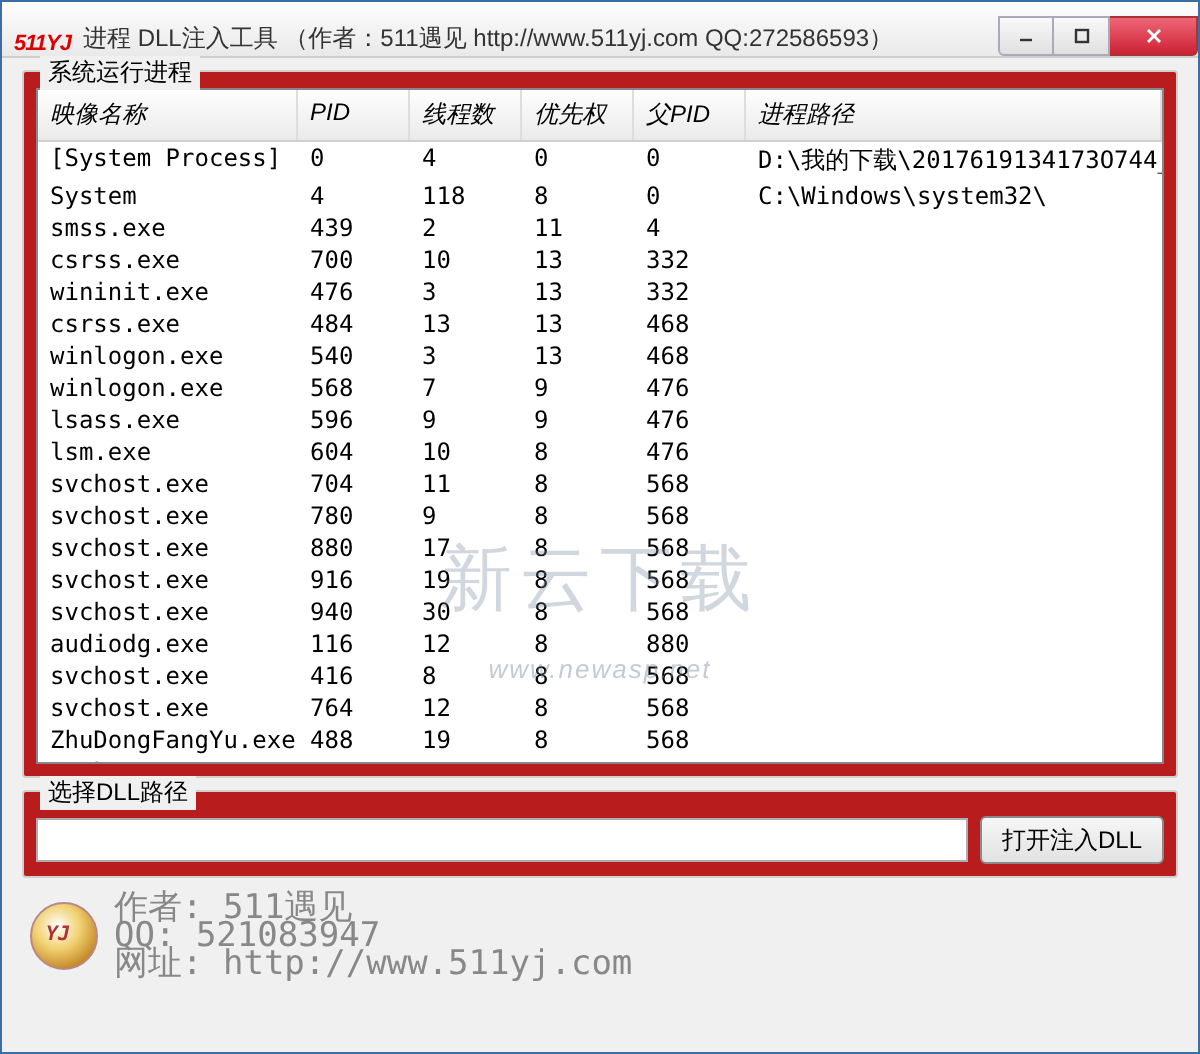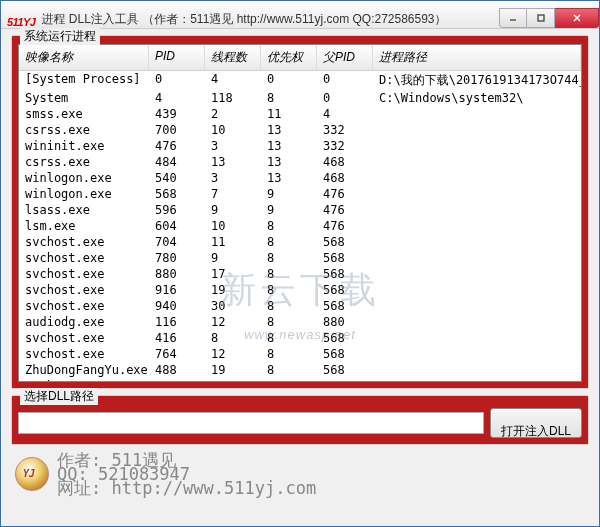--- a/index.html
+++ b/index.html
@@ -28,21 +28,21 @@
 .row > div { padding: 1px 6px; white-space: nowrap; overflow: hidden; }
 .c0 { width: 130px; }
 .c1 { width: 56px; }
 .c2 { width: 56px; }
 .c3 { width: 56px; }
 .c4 { width: 56px; }
 .c5 { flex: 1; }
 
 .dll-row { display: flex; align-items: center; gap: 6px; margin-top: 4px; }
 .dll-input { flex: 1; height: 22px; background: #fff; border: 1px solid #abadb3; padding: 2px 4px; }
-.dll-btn { height: 24px; padding: 14px 10px; background: linear-gradient(to bottom,#f6f6f6,#e2e2e2); border: 1px solid #8a8a8a; border-radius: 3px; font-size: 12px; }
+.dll-btn { height: 24px; padding: 2px 10px; background: linear-gradient(to bottom,#f6f6f6,#e2e2e2); border: 1px solid #8a8a8a; border-radius: 3px; font-size: 12px; }
 
 .footer { display: flex; align-items: center; gap: 8px; padding: 2px 4px 0 4px; font-family: SimSun, monospace; font-size: 17px; color: #888; }
 .footer .fi { width: 34px; height: 34px; border-radius: 50%; background: radial-gradient(circle at 40% 35%, #fff, #f0d070 40%, #c08020 80%); border: 1px solid #b88; position: relative; }
 .footer .fi::after { content:"YJ"; position:absolute; top:10px; left:7px; font-size:10px; color:#a33; font-weight:bold; font-style: italic; }
 .footer .lines div { line-height: 14px; }
 .watermark { position: absolute; left: 50%; top: 55%; transform: translate(-50%,-50%); font-size: 36px; color: rgba(120,140,160,0.35); font-family: "Microsoft YaHei"; pointer-events: none; font-weight: 300; letter-spacing: 4px; white-space: nowrap; }
 .watermark-sub { position: absolute; left: 50%; top: 62%; transform: translate(-50%,0); font-size: 13px; color: rgba(120,140,160,0.45); font-family: Arial; pointer-events: none; letter-spacing: 1px; font-style: italic;}
 
 ::-webkit-scrollbar { width: 16px; }
 ::-webkit-scrollbar-track { background: #f0f0f0; border-left:1px solid #ddd;}

